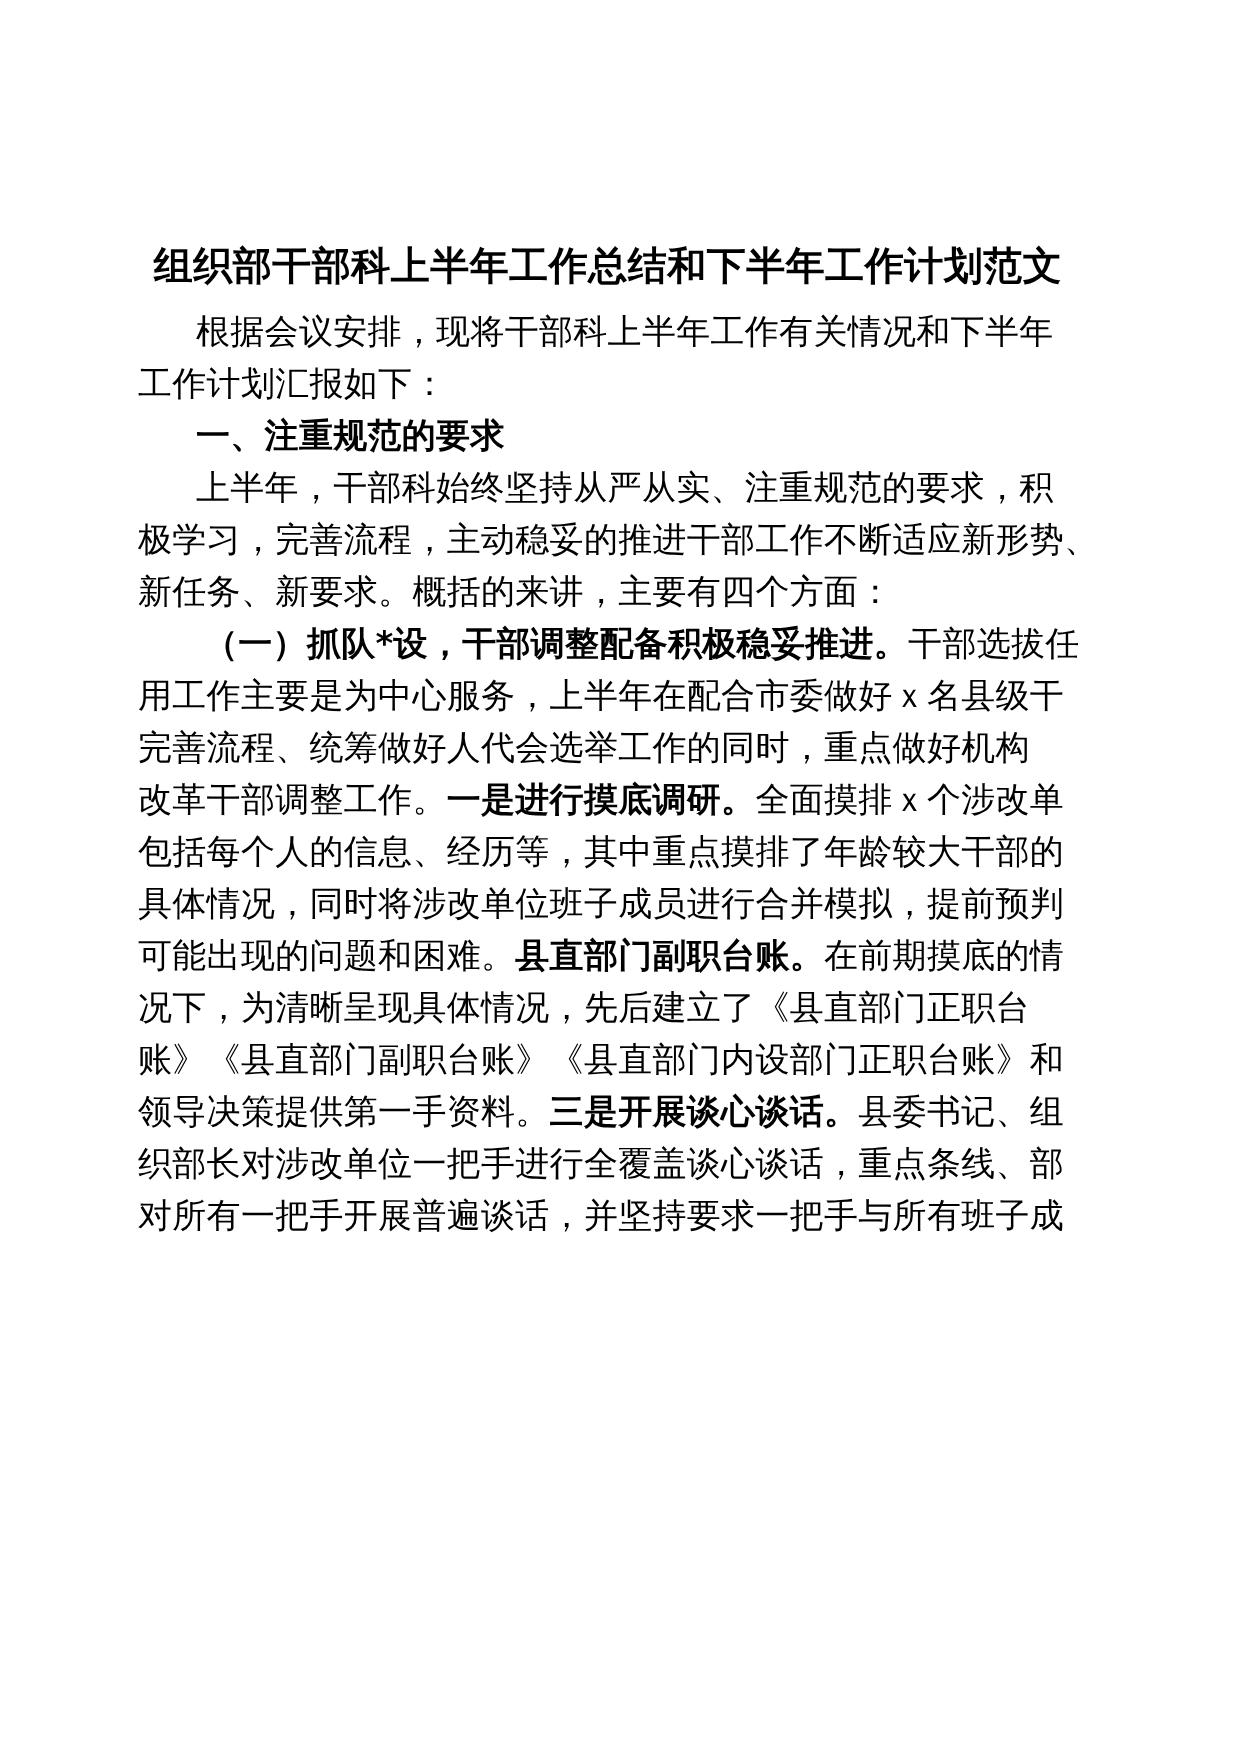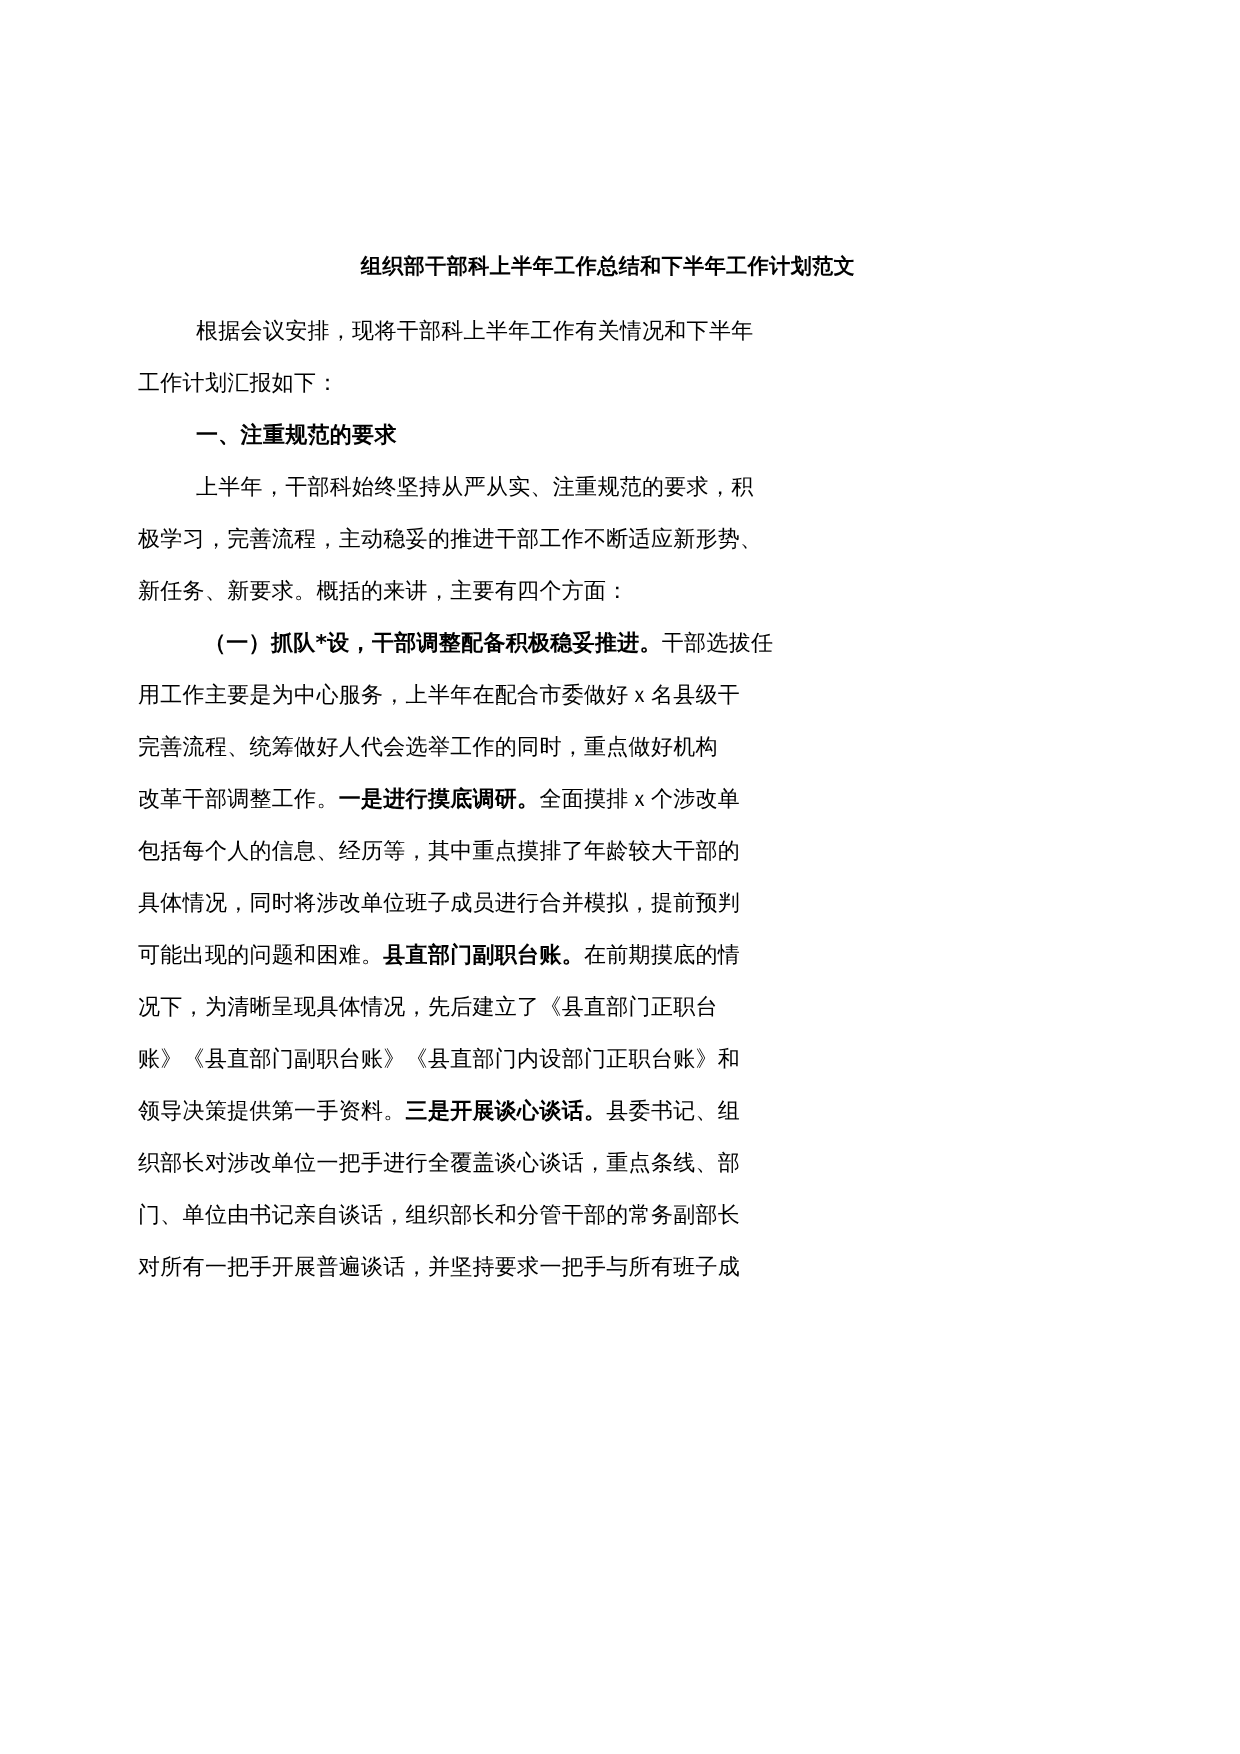--- a/index.html
+++ b/index.html
@@ -1,22 +1,22 @@
 <!DOCTYPE html>
 <html><head>
 <meta charset="utf-8">
 <style>
   html, body { margin: 0; padding: 0; background: #ffffff; }
   body { width: 1240px; height: 1754px; position: relative; overflow: hidden;
          font-family: "DejaVu Sans", "Liberation Sans", sans-serif; color: #000; }
   .page { position: absolute; left: 0; top: 0; width: 1240px; height: 1754px; background: #fff; }
   .title { position: absolute; left: 0; width: 1216px; top: 242px; text-align: center;
-           font-size: 21px; font-weight: bold; line-height: 48px; letter-spacing: 0.5px; }
+           font-size: 39px; font-weight: bold; line-height: 48px; letter-spacing: 0.5px; }
   .body { position: absolute; left: 138px; top: 305px; width: 812px; }
-  .line { height: 52px; line-height: 52px; font-size: 22px; white-space: nowrap; letter-spacing: 0.3px; }
+  .line { height: 52px; line-height: 52px; font-size: 34px; white-space: nowrap; letter-spacing: 0.3px; }
   .indent { padding-left: 58px; }
   .indent-b { padding-left: 66px; }
   .b { font-weight: bold; }
 </style>
 </head>
 <body>
 
 <div class="page">
   <div class="title">组织部干部科上半年工作总结和下半年工作计划范文</div>
 
@@ -31,16 +31,15 @@
     <div class="line"><span>用工作主要是为中心服务，上半年在配合市委做好ｘ名县级干</span></div>
     <div class="line"><span>完善流程、统筹做好人代会选举工作的同时，重点做好机构</span></div>
     <div class="line"><span>改革干部调整工作。</span><span class="b">一是进行摸底调研。</span><span>全面摸排ｘ个涉改单</span></div>
     <div class="line"><span>包括每个人的信息、经历等，其中重点摸排了年龄较大干部的</span></div>
     <div class="line"><span>具体情况，同时将涉改单位班子成员进行合并模拟，提前预判</span></div>
     <div class="line"><span>可能出现的问题和困难。</span><span class="b">县直部门副职台账。</span><span>在前期摸底的情</span></div>
     <div class="line"><span>况下，为清晰呈现具体情况，先后建立了《县直部门正职台</span></div>
     <div class="line"><span>账》《县直部门副职台账》《县直部门内设部门正职台账》和</span></div>
     <div class="line"><span>领导决策提供第一手资料。</span><span class="b">三是开展谈心谈话。</span><span>县委书记、组</span></div>
     <div class="line"><span>织部长对涉改单位一把手进行全覆盖谈心谈话，重点条线、部</span></div>
-    <div class="line"><span>门、单位由书记亲自谈话，组织部长和分管干部的常务副部长</span></div>
     <div class="line"><span>对所有一把手开展普遍谈话，并坚持要求一把手与所有班子成</span></div>
   </div>
 </div>
 
 </body></html>

